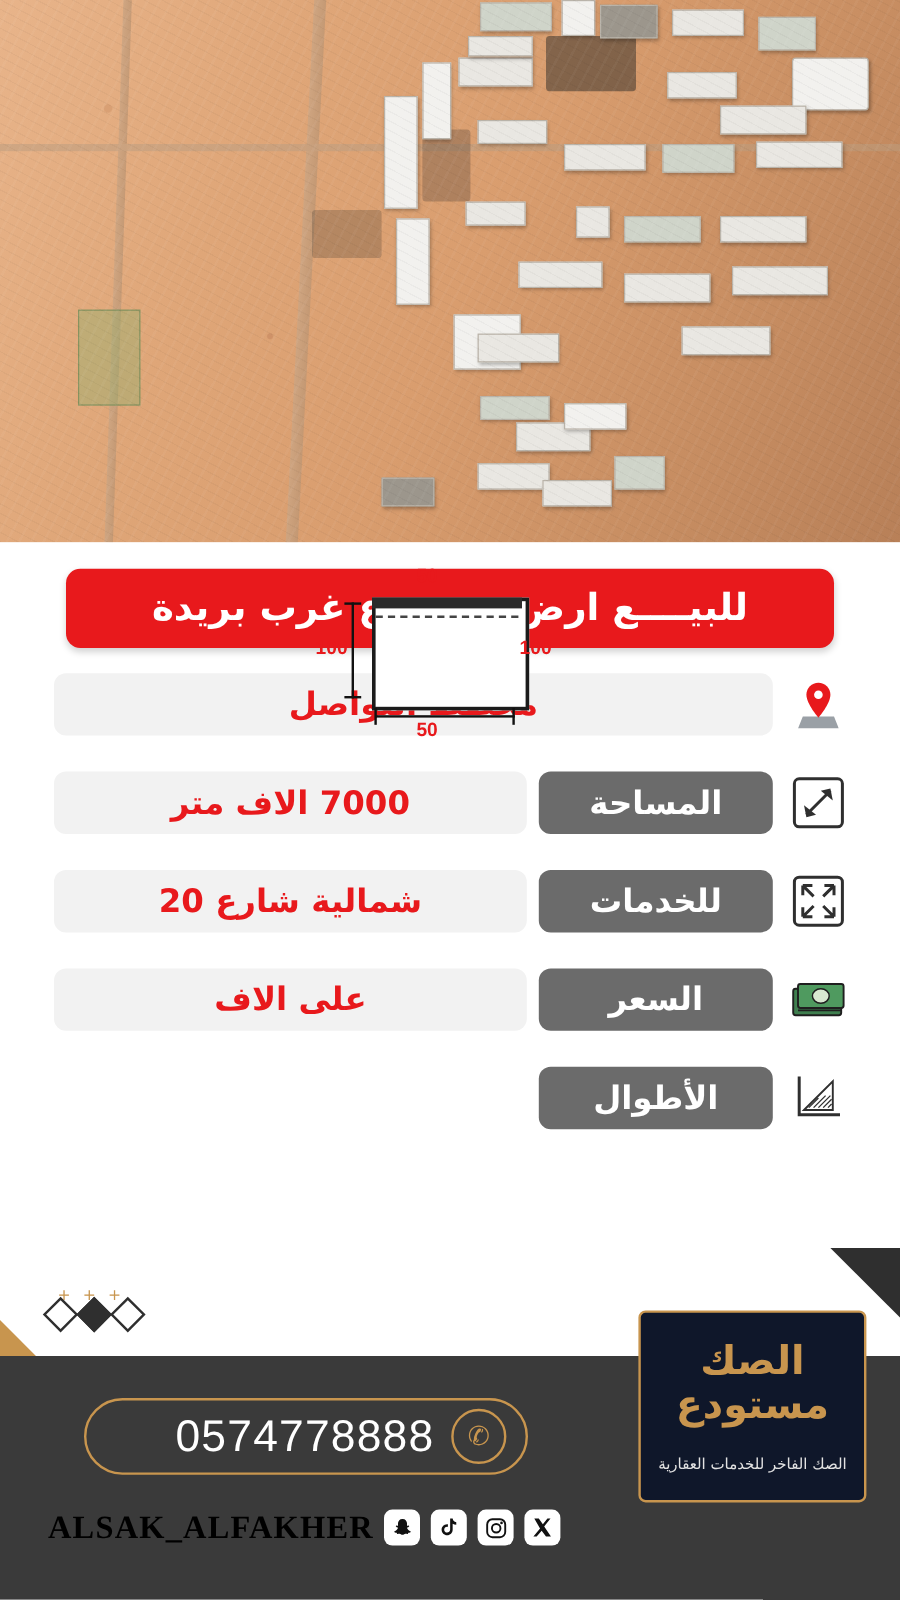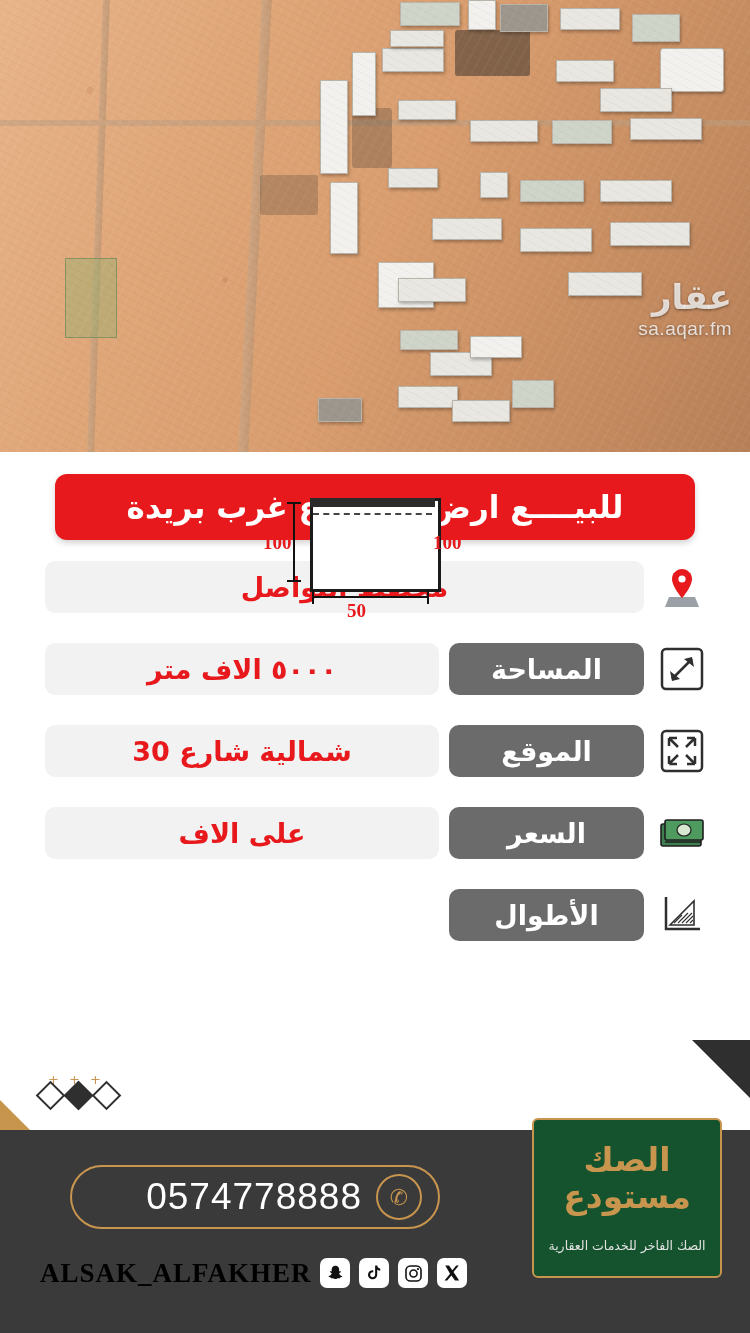--- a/index.html
+++ b/index.html
@@ -75,21 +75,21 @@
   }
   .value-pill span{color:#e8191c;font-size:27px;font-weight:bold;}
   .row.no-value .value-pill{visibility:hidden;}
 
   
   .diagram{position:absolute;left:0;top:472px;width:750px;height:170px;}
   .dgm-inner{position:relative;width:220px;height:160px;margin:0 auto;}
   .dgm-box{position:absolute;left:45px;top:26px;width:125px;height:88px;border:3px solid #1b1b1b;background:#fff;}
   .dgm-cap{position:absolute;left:45px;top:26px;width:125px;height:9px;background:#2b2b2b;}
   .dgm-dash{position:absolute;left:48px;top:41px;width:119px;border-top:2px dashed #444;}
-  .num{position:absolute;color:#e8191c;font-weight:bold;font-size:19px;font-family:Liberation Serif, serif;text-align:right;}
+  .num{position:absolute;color:#e8191c;font-weight:bold;font-size:16px;font-family:Liberation Sans, sans-serif;text-align:right;}
   .n-top{left:82px;top:0px;}
   .n-bottom{left:82px;top:128px;}
   .n-left{left:168px;top:60px;}
   .n-right{left:-2px;top:60px;}
   .arrow-v{position:absolute;width:2px;background:#111;}
   .arrow-h{position:absolute;height:2px;background:#111;}
   .tick{position:absolute;background:#111;}
 
   
   .footer{
@@ -124,24 +124,24 @@
   }
   .handle{
     position:absolute;left:40px;top:1258px;color:#000000;font-size:27px;font-weight:bold;
     font-family:"Liberation Serif",serif;letter-spacing:1px;direction:ltr;
   }
   .socials{position:absolute;left:320px;top:1258px;display:flex;gap:9px;align-items:center;}
   .sbox{width:30px;height:30px;border-radius:7px;background:#fff;display:flex;align-items:center;justify-content:center;}
   .sbox svg{display:block;}
 
   .logo-box{
-    position:absolute;right:28px;top:1118px;width:190px;height:160px;
+    position:absolute;right:28px;top:1092px;width:190px;height:160px;
     border:2px solid #c8954e;border-radius:6px;box-sizing:border-box;
     display:flex;flex-direction:column;align-items:center;justify-content:center;gap:2px;
-    background:#14532d;
+    background:#0f172a;
   }
   .logo-ar{color:#c8954e;font-size:33px;font-weight:bold;line-height:1.05;text-align:center;}
   .logo-sub{color:#e2e2e2;font-size:12.5px;margin-top:22px;text-align:center;}
   .logo-en{color:#c8954e;font-size:11px;letter-spacing:.6px;text-align:center;font-family:"Liberation Sans",sans-serif;}
 </style>
 </head>
 <body>
 
 <div class="map">
 
@@ -183,24 +183,20 @@
   <div class="bld" style="left:398px;top:278px;width:66px;height:22px;"></div>
   <div class="bld" style="left:568px;top:272px;width:72px;height:22px;"></div>
   <div class="bld g" style="left:400px;top:330px;width:56px;height:18px;"></div>
   <div class="bld" style="left:430px;top:352px;width:60px;height:22px;"></div>
   <div class="bld w" style="left:470px;top:336px;width:50px;height:20px;"></div>
   <div class="bld" style="left:398px;top:386px;width:58px;height:20px;"></div>
   <div class="bld" style="left:452px;top:400px;width:56px;height:20px;"></div>
   <div class="bld d" style="left:318px;top:398px;width:42px;height:22px;"></div>
   <div class="bld g" style="left:512px;top:380px;width:40px;height:26px;"></div>
 
-  <div class="watermark">
-    <div class="ar">عقار</div>
-    <div class="en">sa.aqar.fm</div>
-  </div>
 </div>
 
 <div class="body">
 
   <div class="title-bar">
     <span>للبيــــع ارض مستودع غرب بريدة</span>
   </div>
 
   <div class="rows">
 
@@ -223,39 +219,39 @@
           <rect x="2" y="2" width="40" height="40" rx="4" fill="none" stroke="#2f2f2f" stroke-width="2.5"></rect>
           <line x1="12" y1="32" x2="32" y2="12" stroke="#2f2f2f" stroke-width="2.5"></line>
           <polygon points="32,10 34,20 24,12" fill="#2f2f2f"></polygon>
           <polygon points="12,34 10,24 20,32" fill="#2f2f2f"></polygon>
         </svg>
       </div>
       <div class="label-pill">
         <span>المساحة</span>
       </div>
       <div class="value-pill">
-        <span>٥٠٠٠ الاف متر</span>
+        <span>7000 الاف متر</span>
       </div>
     </div>
 
     <div class="row">
       <div class="icon-cell">
         <svg width="44" height="44" viewBox="0 0 44 44">
           <rect x="2" y="2" width="40" height="40" rx="4" fill="none" stroke="#2f2f2f" stroke-width="2.5"></rect>
           <path d="M9 9 L18 18 M9 9 L9 17 M9 9 L17 9" stroke="#2f2f2f" stroke-width="2.5" fill="none"></path>
           <path d="M35 9 L26 18 M35 9 L35 17 M35 9 L27 9" stroke="#2f2f2f" stroke-width="2.5" fill="none"></path>
           <path d="M9 35 L18 26 M9 35 L9 27 M9 35 L17 35" stroke="#2f2f2f" stroke-width="2.5" fill="none"></path>
           <path d="M35 35 L26 26 M35 35 L35 27 M35 35 L27 35" stroke="#2f2f2f" stroke-width="2.5" fill="none"></path>
         </svg>
       </div>
       <div class="label-pill">
-        <span>الموقع</span>
-      </div>
-      <div class="value-pill">
-        <span>شمالية شارع 30</span>
+        <span>للخدمات</span>
+      </div>
+      <div class="value-pill">
+        <span>شمالية شارع 20</span>
       </div>
     </div>
 
     <div class="row">
       <div class="icon-cell">
         <svg width="46" height="34" viewBox="0 0 46 34">
           <rect x="2" y="8" width="40" height="22" rx="2" fill="#3f7f4f" stroke="#1f1f1f" stroke-width="1.6"></rect>
           <rect x="6" y="4" width="38" height="20" rx="2" fill="#4f9a5f" stroke="#1f1f1f" stroke-width="1.6"></rect>
           <ellipse cx="25" cy="14" rx="7" ry="6" fill="#d8e8d0" stroke="#1f1f1f" stroke-width="1.2"></ellipse>
           <path d="M6 26 h36" stroke="#1f1f1f" stroke-width="1.4"></path>

